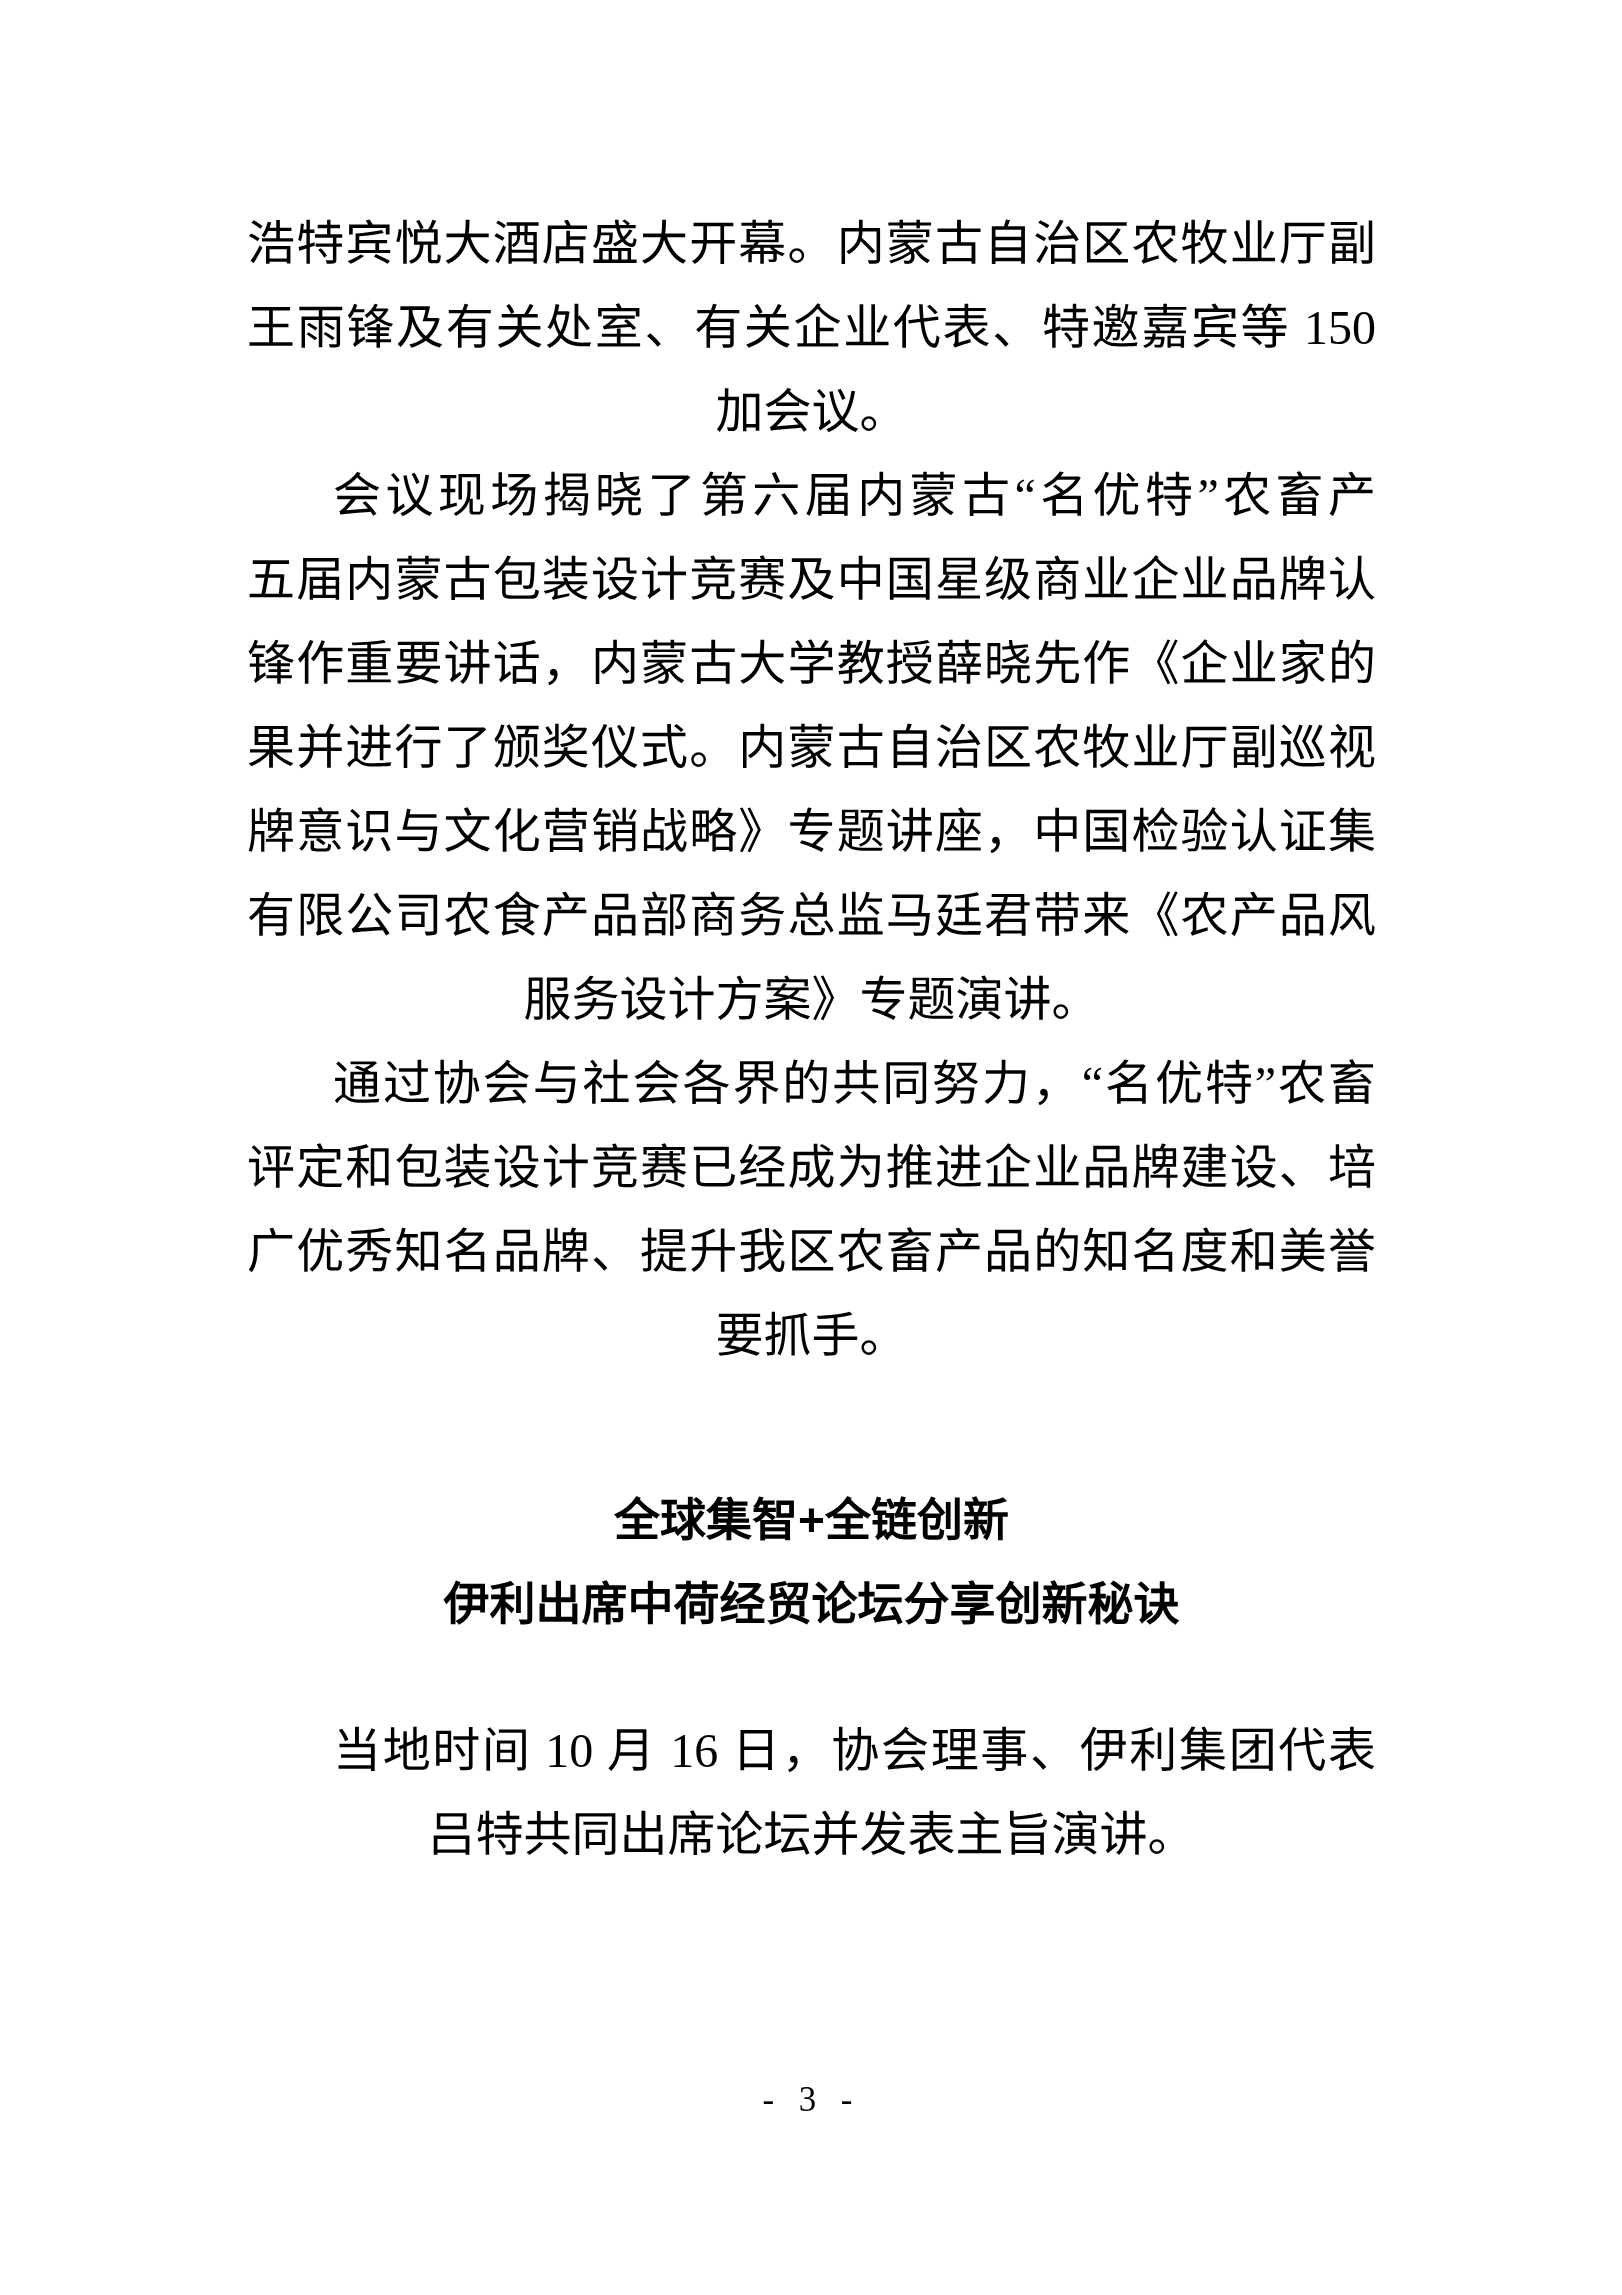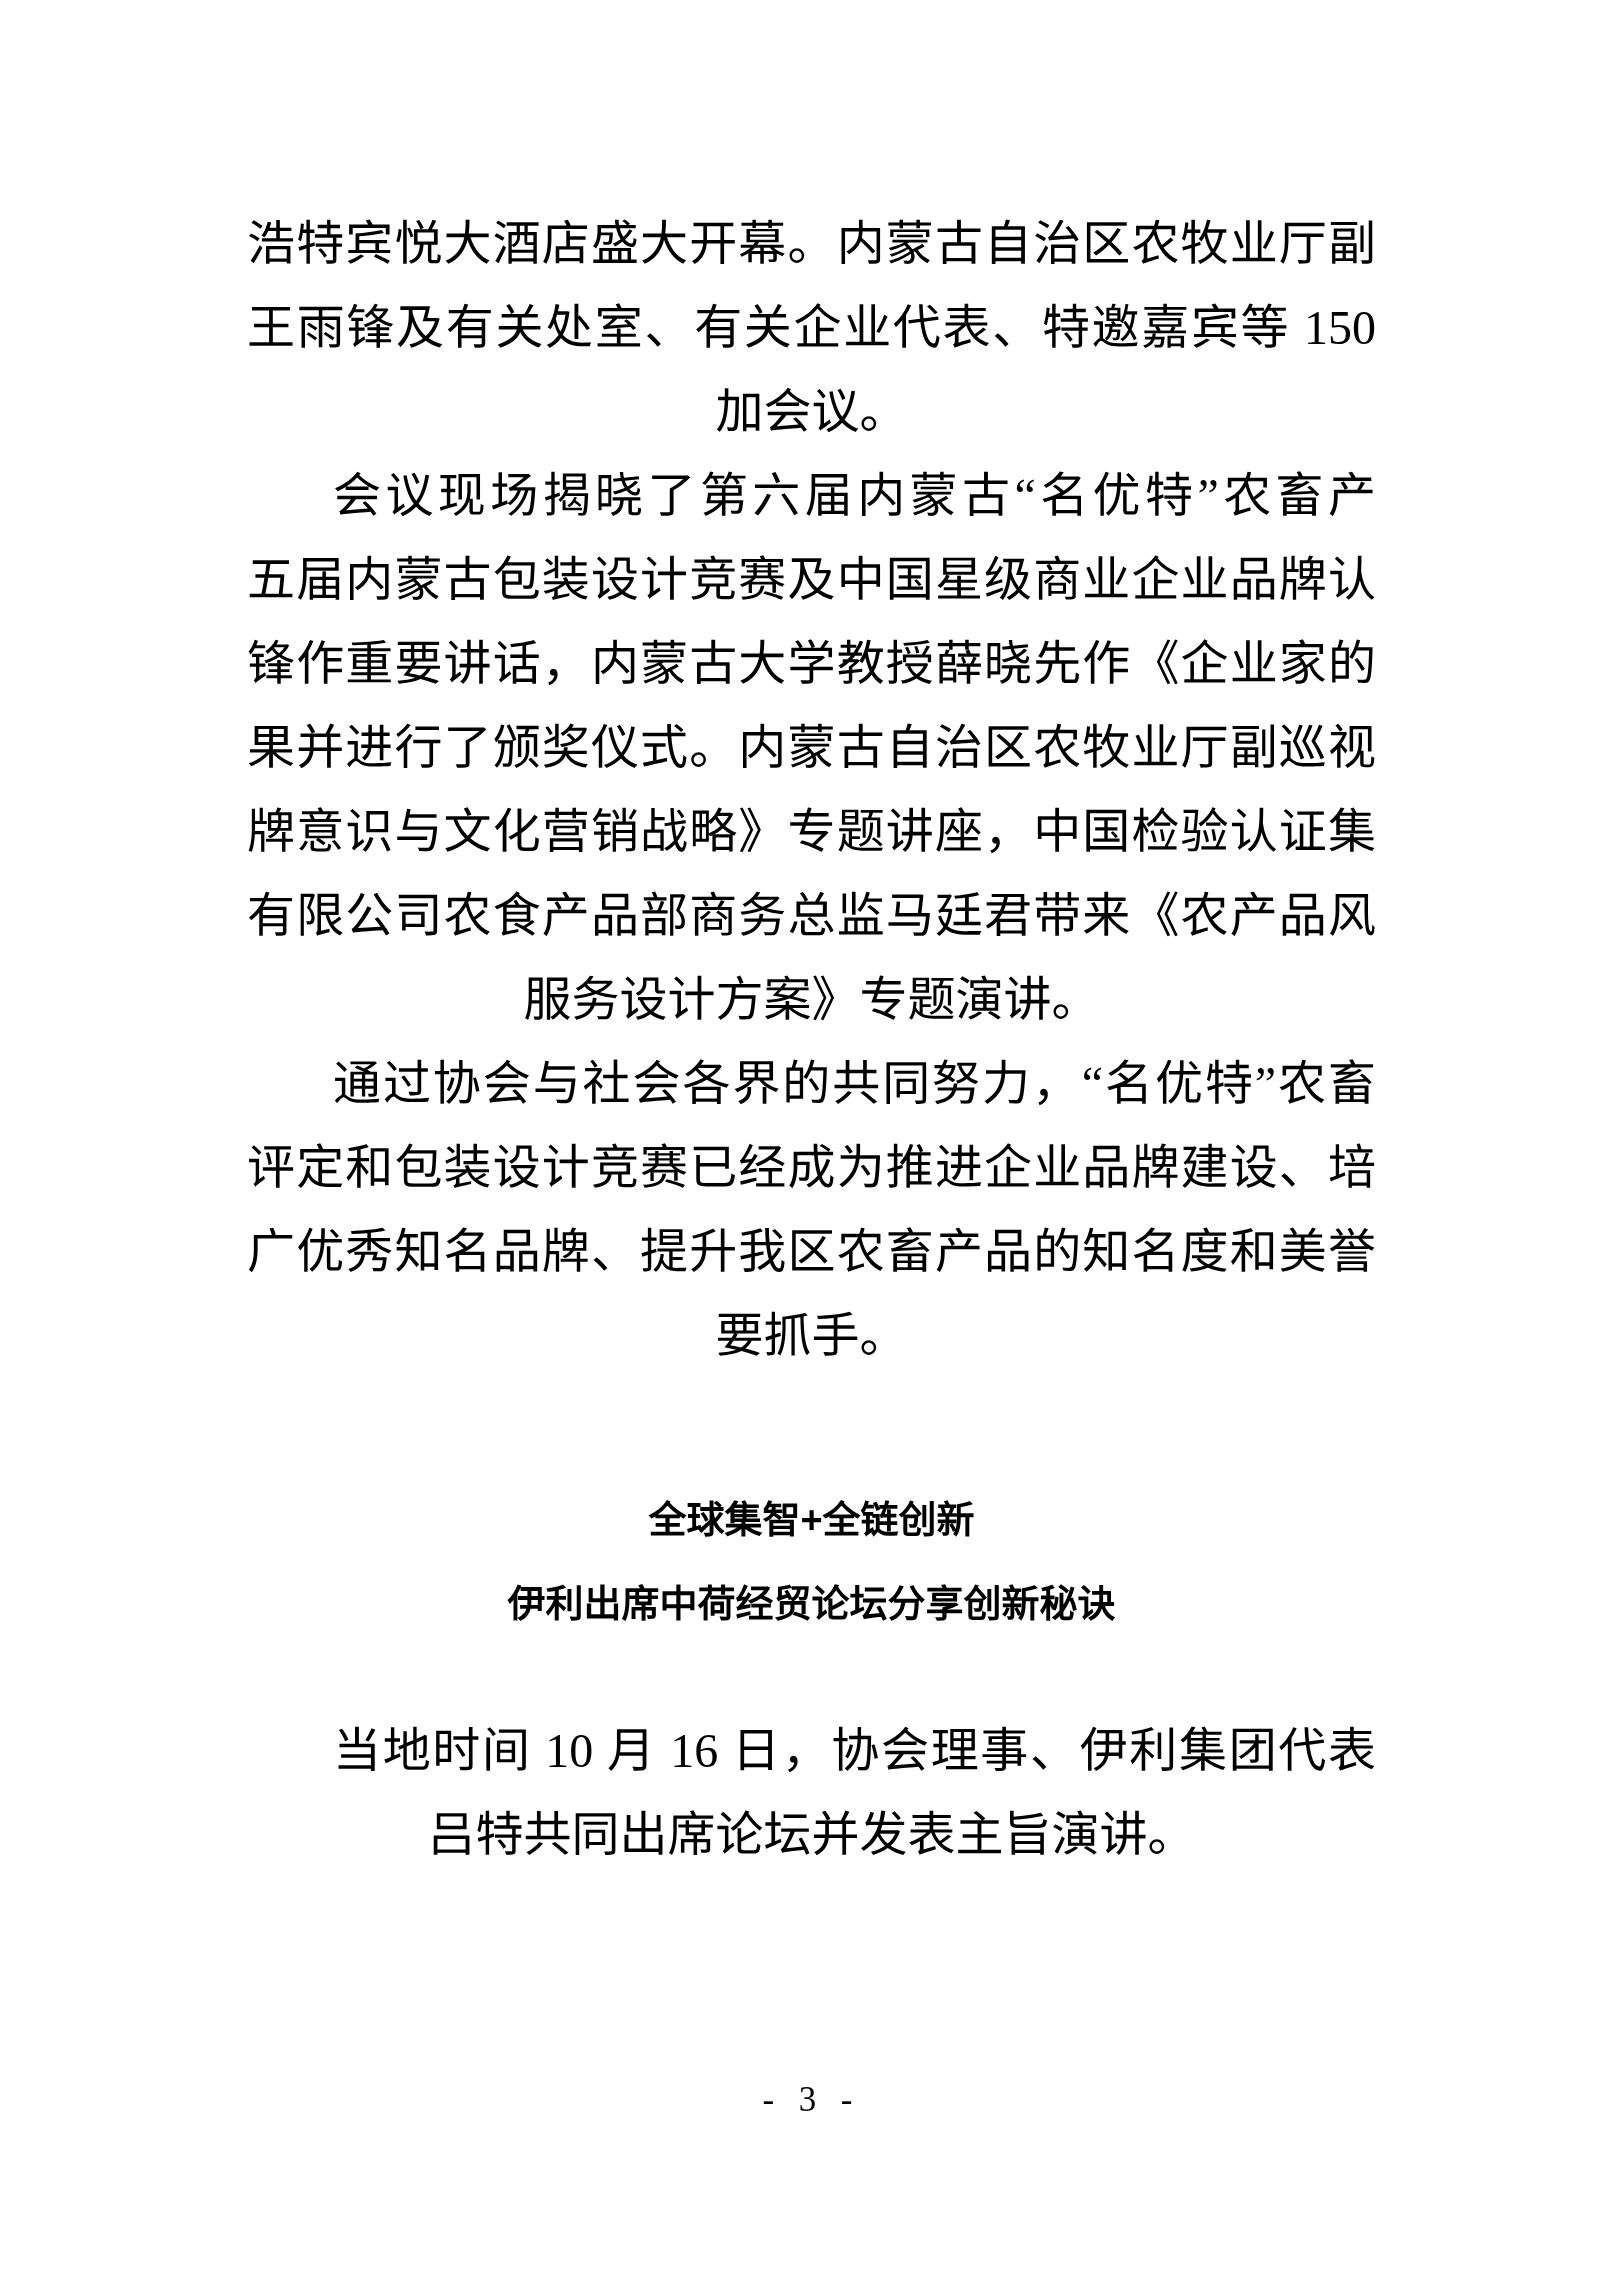--- a/index.html
+++ b/index.html
@@ -43,21 +43,21 @@
     padding-left: 86px;
   }
   .heading-block {
     position: absolute;
     left: 247px;
     top: 1478px;
     width: 1129px;
     text-align: center;
     font-family: "Liberation Sans", sans-serif;
     font-weight: bold;
-    font-size: 38px;
+    font-size: 46px;
     color: #000000;
   }
   .heading-line {
     height: 84px;
     line-height: 84px;
     white-space: nowrap;
   }
   .page-number {
     position: absolute;
     left: 247px;

